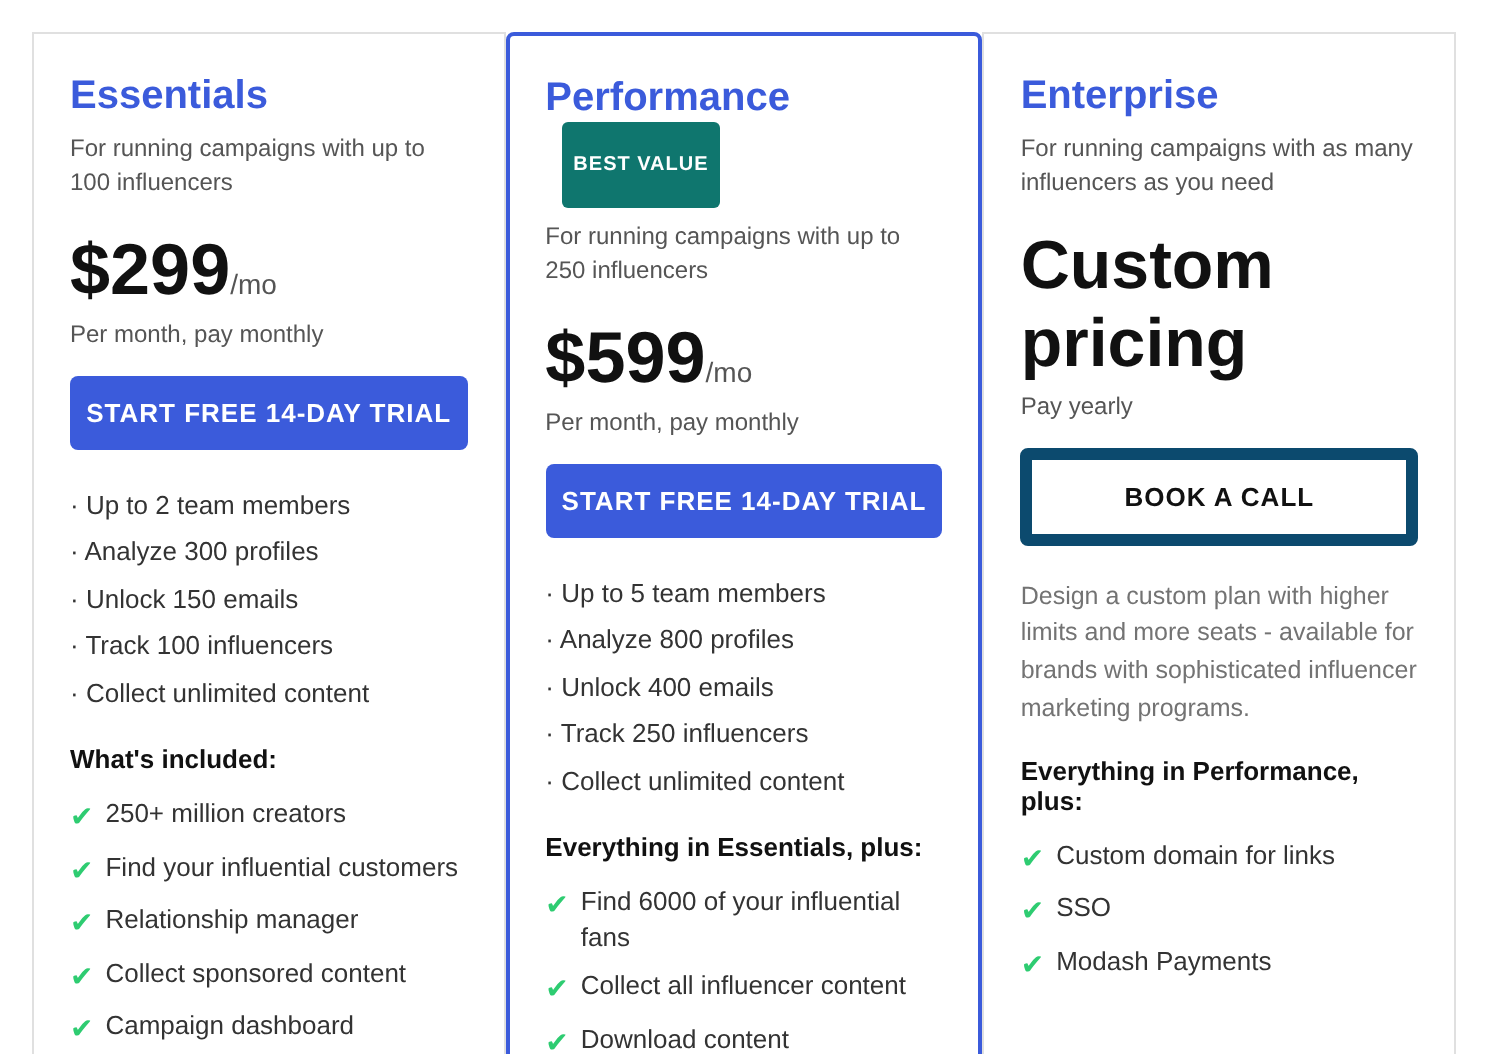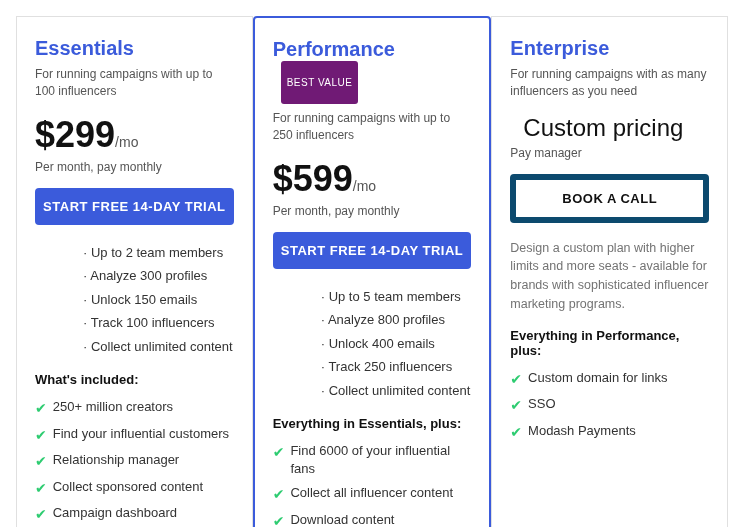--- a/index.html
+++ b/index.html
@@ -72,21 +72,20 @@
       margin-bottom: 16px;
     }
     .cta-button.outline {
       background: #fff;
       color: #111;
       border: 6px solid #0c4a6e;
     }
     .features-list {
       list-style: none;
       margin-bottom: 14px;
-      margin-left: 48px;
     }
     .features-list li {
       font-size: 13px;
       color: #333;
       padding: 2px 0;
       line-height: 1.5;
     }
     .features-list li::before {
       content: '· ';
     }
@@ -110,36 +109,35 @@
       line-height: 1.4;
     }
     .check-icon {
       color: #2ecc71;
       font-size: 14px;
       flex-shrink: 0;
       margin-top: 1px;
     }
     .badge {
       display: inline-block;
-      background: #701a75;
+      background: #0f766e;
       color: #fff;
       font-size: 10px;
-      font-weight: 400;
+      font-weight: 700;
       padding: 16px 6px;
       border-radius: 3px;
       margin-left: 8px;
       vertical-align: middle;
       letter-spacing: 0.5px;
     }
     .custom-price-title {
-      font-size: 24px;
-      font-weight: 400;
+      font-size: 34px;
+      font-weight: 700;
       color: #111;
       margin-bottom: 4px;
-      margin-left: 13px;
     }
     .enterprise-desc {
       font-size: 12.5px;
       color: #737373;
       line-height: 1.5;
       margin-bottom: 14px;
     }
     .everything-label {
       font-size: 13px;
       font-weight: 700;
@@ -222,21 +220,21 @@
         <li>
           <span class="check-icon">✔</span>
           <span>Alerts for missing disclosures</span>
         </li>
       </ul>
     </div>
     <div class="plan">
       <div class="plan-name">Enterprise</div>
       <div class="plan-subtitle">For running campaigns with as many influencers as you need</div>
       <div class="custom-price-title">Custom pricing</div>
-      <div class="price-note">Pay manager</div>
+      <div class="price-note">Pay yearly</div>
       <button class="cta-button outline">BOOK A CALL</button>
       <div class="enterprise-desc">Design a custom plan with higher limits and more seats - available for brands with sophisticated influencer marketing programs.</div>
       <div class="everything-label">Everything in Performance, plus:</div>
       <ul class="check-list">
         <li>
           <span class="check-icon">✔</span>
           <span>Custom domain for links</span>
         </li>
         <li>
           <span class="check-icon">✔</span>

